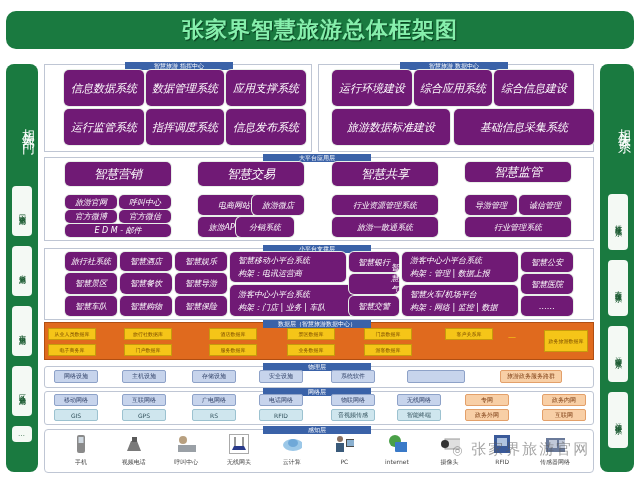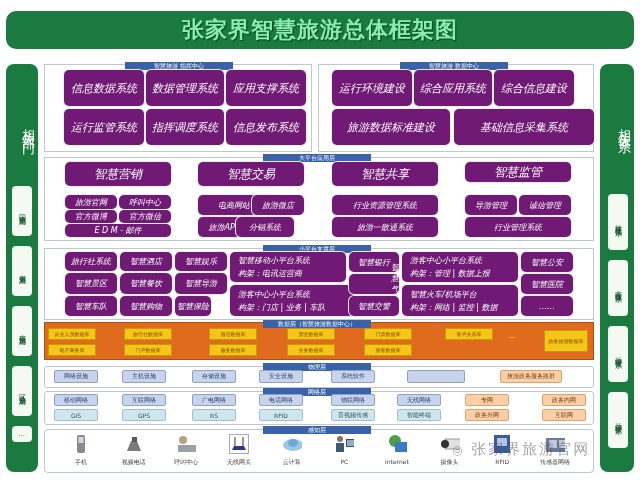--- a/index.html
+++ b/index.html
@@ -94,21 +94,21 @@
 <div class="abs tab" style="left:263px;top:245px;width:108px;">小平台支撑层</div>
 
 <div class="abs g sm" style="left:65px;top:252px;width:52px;height:19px;">旅行社系统</div>
 <div class="abs g sm" style="left:120px;top:252px;width:52px;height:19px;">智慧酒店</div>
 <div class="abs g sm" style="left:175px;top:252px;width:52px;height:19px;">智慧娱乐</div>
 <div class="abs g sm" style="left:65px;top:273px;width:52px;height:21px;">智慧景区</div>
 <div class="abs g sm" style="left:120px;top:273px;width:52px;height:21px;border-radius:6px;">智慧餐饮</div>
 <div class="abs g sm" style="left:175px;top:273px;width:52px;height:21px;">智慧导游</div>
 <div class="abs g sm" style="left:65px;top:296px;width:52px;height:20px;">智慧车队</div>
 <div class="abs g sm" style="left:120px;top:296px;width:52px;height:20px;">智慧购物</div>
-<div class="abs g sm" style="left:175px;top:296px;width:36px;height:20px;">智慧保险</div>
+<div class="abs g sm" style="left:175px;top:296px;width:52px;height:20px;">智慧保险</div>
 
 <div class="abs g sm col" style="left:230px;top:252px;width:116px;height:30px;">
   <span>智慧移动小平台系统</span>
   <span>构架：电讯运营商</span>
 </div>
 <div class="abs g sm col" style="left:230px;top:285px;width:140px;height:31px;">
   <span>游客中心小平台系统</span>
   <span>构架：门店 | 业务 | 车队</span>
 </div>
 

